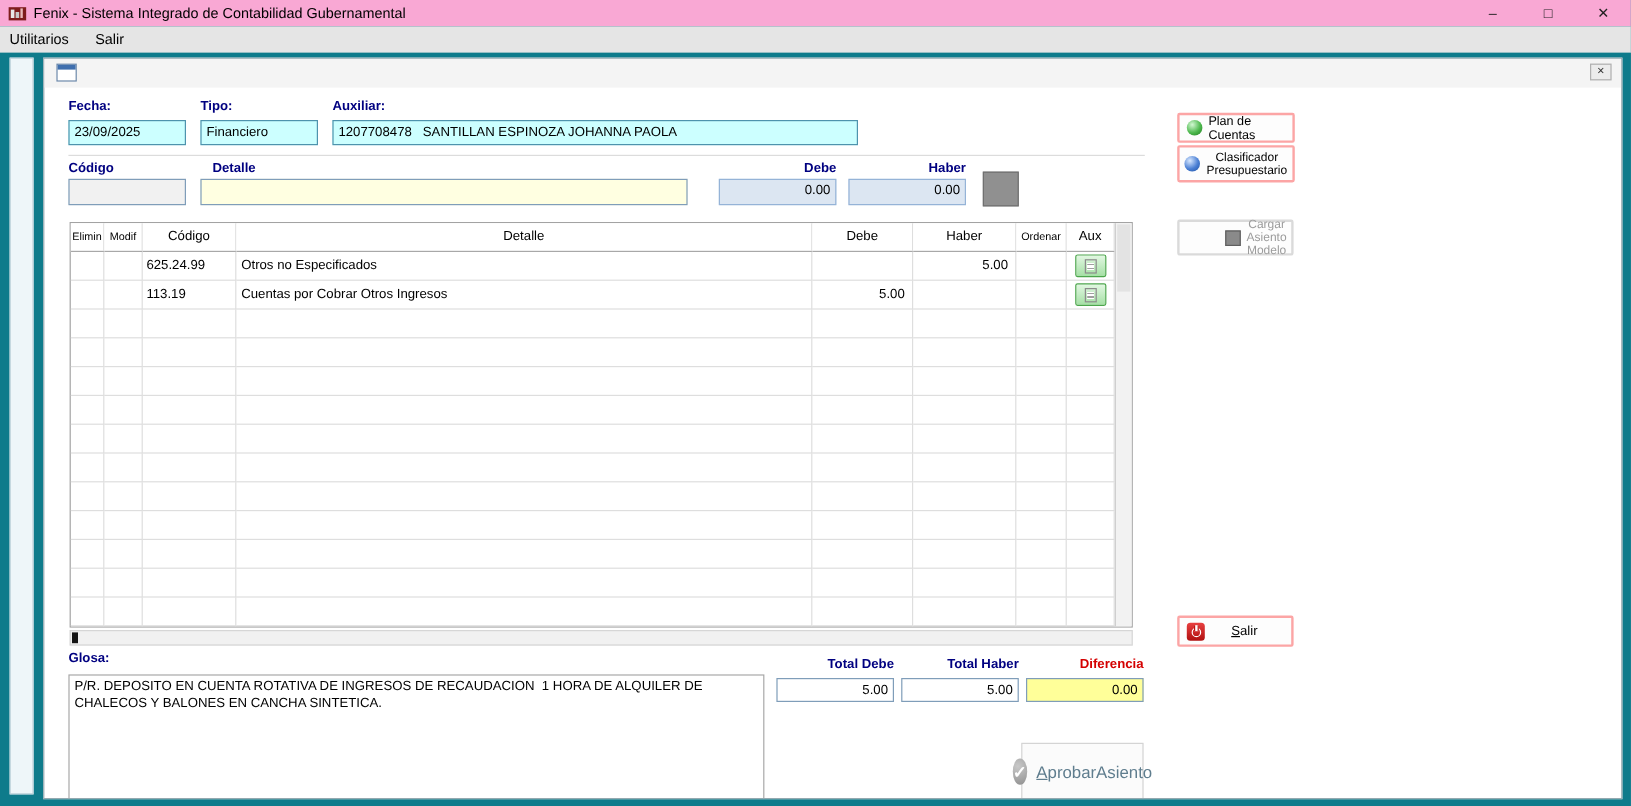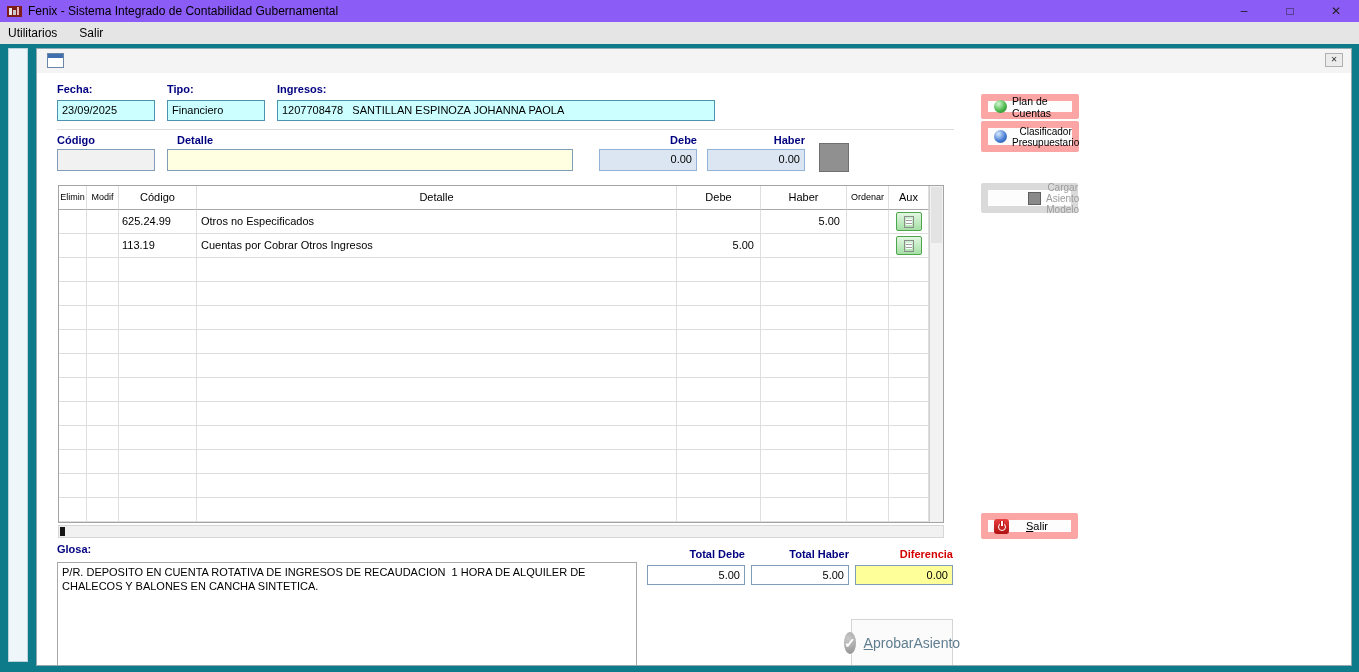--- a/index.html
+++ b/index.html
@@ -1,20 +1,20 @@
 <!DOCTYPE html>
 <html><head>
 <meta charset="utf-8">
 <style>
   html,body{margin:0;padding:0;}
   body{width:1359px;height:672px;overflow:hidden;background:#0e7b8b;font-family:"Liberation Sans",sans-serif;}
   .app{position:relative;width:1359px;height:672px;}
 
   
-  .titlebar{position:absolute;left:0;top:0;width:100%;height:22px;background:#8b5cf6;display:flex;align-items:center;box-sizing:border-box;}
+  .titlebar{position:absolute;left:0;top:0;width:100%;height:22px;background:#f9a8d4;display:flex;align-items:center;box-sizing:border-box;}
   .app-icon{margin-left:7px;width:15px;height:15px;display:flex;align-items:center;}
   .title-text{margin-left:6px;font-size:12px;color:#000;white-space:nowrap;}
   .win-controls{margin-left:auto;display:flex;height:100%;}
   .win-btn{width:46px;height:100%;display:flex;align-items:center;justify-content:center;font-size:12px;color:#222;cursor:default;}
   .menubar{position:absolute;left:0;top:22px;width:100%;height:22px;background:#e5e5e5;display:flex;align-items:center;padding-left:8px;box-sizing:border-box;}
   .menu-item{font-size:12px;color:#000;margin-right:22px;cursor:default;}
 
   
   .workspace{position:absolute;left:0;top:44px;width:1359px;height:628px;background:#0e7b8b;}
   .side-strip{position:absolute;left:8px;top:4px;width:20px;height:614px;background:#eef6f9;border:1px solid #bcd2da;box-sizing:border-box;}
@@ -32,21 +32,21 @@
   .field{position:absolute;box-sizing:border-box;border:1px solid #7f9db9;background:#fff;font-size:11px;line-height:19px;padding:0 4px;color:#000;overflow:hidden;white-space:pre;}
   .field.cyan{background:#ccffff;border-color:#4e93ad;}
   .field.yellow{background:#ffffe1;}
   .field.grayed{background:#f1f1f1;}
   .field.entryblue{background:#dce6f2;border-color:#95b3d7;}
   .field.num{text-align:right;}
   .field.diff{background:#ffff99;}
   .sep{position:absolute;height:1px;background:#dcdcdc;}
 
   
-  .btn{position:absolute;box-sizing:border-box;background:#fdfdfd;border:7px solid #fca5a5;border-radius:2px;display:flex;align-items:center;padding:0 6px;font-size:10.5px;color:#000;cursor:default;}
+  .btn{position:absolute;box-sizing:border-box;background:#fdfdfd;border:2px solid #fca5a5;border-radius:2px;display:flex;align-items:center;padding:0 6px;font-size:10.5px;color:#000;cursor:default;justify-content:center;}
   .btn .sphere{flex:0 0 13px;width:13px;height:13px;border-radius:50%;margin-right:5px;}
   .sphere.green{background:radial-gradient(circle at 35% 30%, #d2f8d2, #4db84d 55%, #1f7a1f);}
   .sphere.blue{background:radial-gradient(circle at 35% 30%, #d8e8ff, #4a7fd4 55%, #1c4fa0);}
   .gray-sq{flex:0 0 13px;width:13px;height:13px;background:#8a8a8a;border:1px solid #5f5f5f;box-sizing:border-box;margin-right:5px;}
   .two-line{flex:1;display:flex;flex-direction:column;line-height:11px;font-size:10px;text-align:center;}
   .btn.disabled{border-color:#dadada;color:#9c9c9c;padding-left:40px;}
   .gray-btn{position:absolute;background:#909090;border:1px solid #707070;box-sizing:border-box;cursor:default;}
 
   .power-icon{flex:0 0 15px;width:15px;height:15px;border-radius:3px;background:linear-gradient(#e84040,#b01010);position:relative;}
   .power-icon::before{content:'';position:absolute;left:3.5px;top:4.5px;width:8px;height:8px;border:1.5px solid #fff;border-radius:50%;box-sizing:border-box;}
@@ -117,21 +117,21 @@
     <div class="side-strip"></div>
 
     <div class="child">
       <div class="mdi-strip">
         <span class="form-icon"></span>
         <span class="child-close">✕</span>
       </div>
 
       <span class="lbl" style="left:20px;top:34px;">Fecha:</span>
       <span class="lbl" style="left:130px;top:34px;">Tipo:</span>
-      <span class="lbl" style="left:240px;top:34px;">Ingresos:</span>
+      <span class="lbl" style="left:240px;top:34px;">Auxiliar:</span>
       <div class="field cyan" style="left:20px;top:51px;width:98px;height:21px;">23/09/2025</div>
       <div class="field cyan" style="left:130px;top:51px;width:98px;height:21px;">Financiero</div>
       <div class="field cyan" style="left:240px;top:51px;width:438px;height:21px;">1207708478   SANTILLAN ESPINOZA JOHANNA PAOLA</div>
 
       <div class="btn" style="left:944px;top:45px;width:98px;height:25px;">
         <span class="sphere green"></span>
         <span>Plan de Cuentas</span>
       </div>
       <div class="btn" style="left:944px;top:72px;width:98px;height:31px;">
         <span class="sphere blue"></span>

